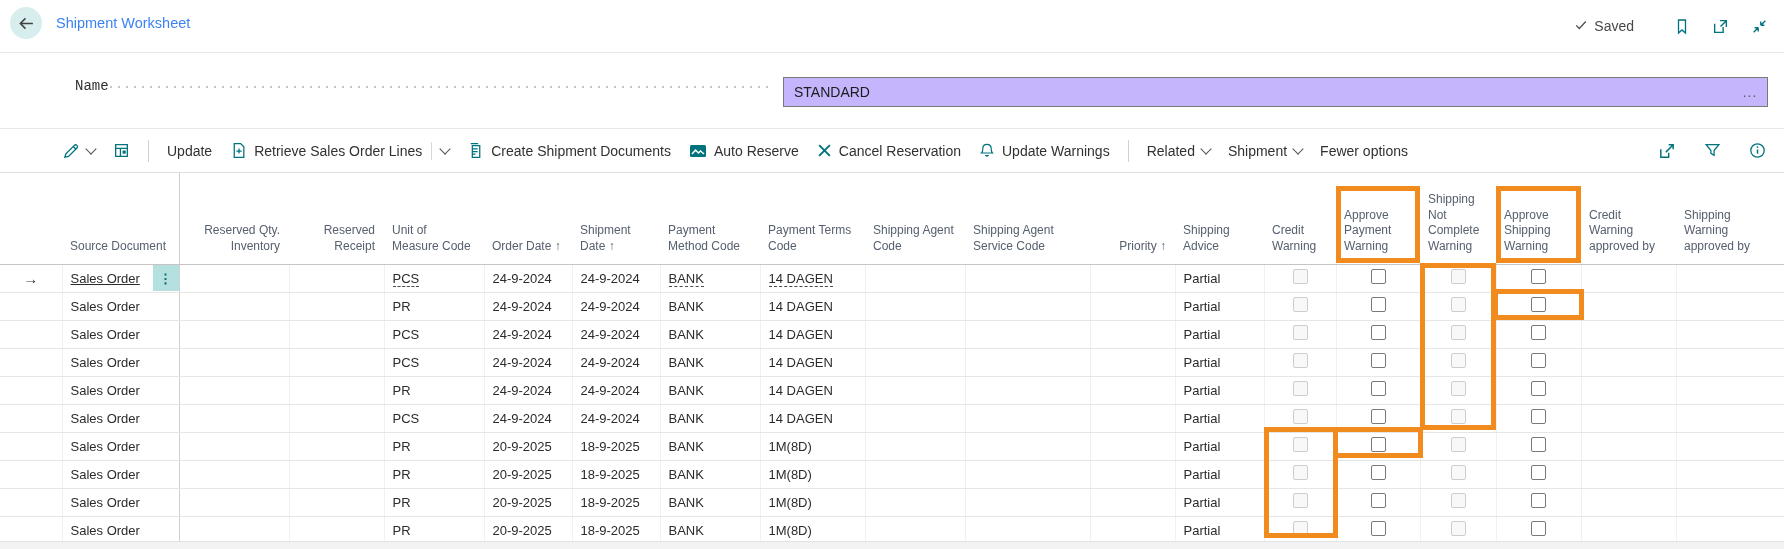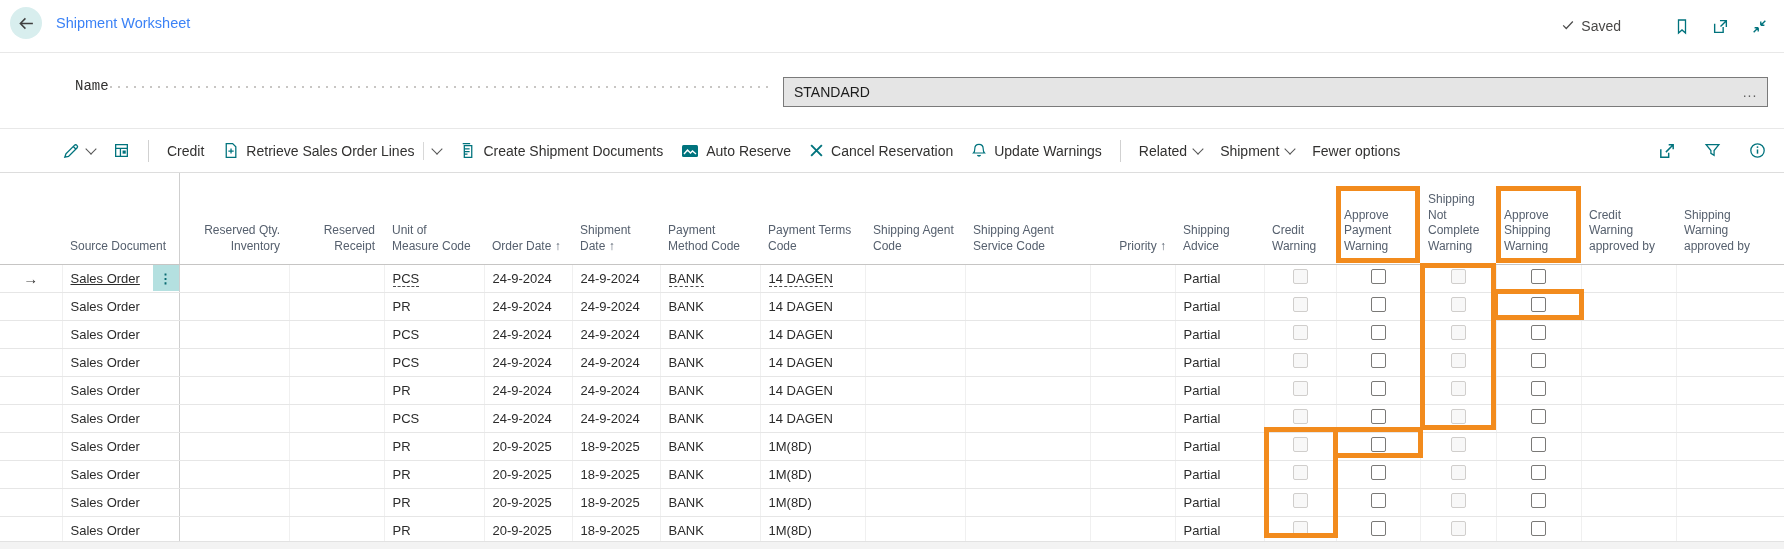--- a/index.html
+++ b/index.html
@@ -5,29 +5,29 @@
   html,body{margin:0;padding:0;background:#fff;}
   .screen{position:relative;width:1784px;height:549px;background:#fff;overflow:hidden;
           font-family:"Liberation Sans",sans-serif;color:#323130;}
 
   
   .topbar{position:absolute;top:0;left:0;width:100%;height:52px;border-bottom:1px solid #e8e8e8;}
   .back-btn{position:absolute;left:10px;top:7px;width:32px;height:32px;border-radius:50%;
             background:#d8eeee;display:flex;align-items:center;justify-content:center;cursor:pointer;}
   .page-title{position:absolute;left:56px;top:15px;font-size:14.5px;color:#3b82f6;}
   .topbar-right{position:absolute;right:16px;top:0;height:52px;display:flex;align-items:center;gap:22px;}
-  .saved{display:flex;align-items:flex-start;gap:6px;font-size:14px;color:#494847;margin-right:31px;}
+  .saved{display:flex;align-items:flex-start;gap:6px;font-size:14px;color:#494847;margin-right:18px;}
 
   
   .name-row{position:absolute;top:52px;left:0;width:100%;height:75px;}
   .name-label{position:absolute;left:75px;top:26px;font-size:14px;color:#323130;font-family:Liberation Mono, monospace;}
   .name-leader{position:absolute;left:110px;top:34px;width:662px;height:2px;
                background-image:repeating-linear-gradient(to right,#c8c6c4 0 2px,transparent 2px 8px);}
   .name-input-wrap{position:absolute;left:783px;top:25px;width:985px;height:30px;border:1px solid #7a7a7a;
-                   background:#e5e5e5;display:flex;align-items:center;box-sizing:border-box;}
+                   background:#c4b5fd;display:flex;align-items:center;box-sizing:border-box;}
   .name-input{flex:1;border:none;outline:none;font-family:"Liberation Sans",sans-serif;
               font-size:14px;color:#1c1c1c;padding:0 0 0 10px;background:transparent;}
   .assist-edit{width:34px;text-align:center;color:#5f5f5f;font-size:14px;letter-spacing:1px;cursor:pointer;}
 
   
   .toolbar{position:absolute;top:128px;left:0;width:100%;height:45px;border-top:1px solid #e8e8e8;
            border-bottom:1px solid #dddddd;display:flex;align-items:center;padding-left:62px;box-sizing:border-box;gap:18px;}
   .tb-item{display:flex;align-items:center;gap:7px;font-size:14px;color:#323130;cursor:pointer;white-space:nowrap;}
   .tb-divider{width:1px;height:22px;background:#d1d1d1;}
   .tb-split{width:1px;height:18px;background:#d8d8d8;margin:0 2px;}
@@ -129,21 +129,21 @@
     <span class="tb-item">
       <span class="icon">
         <svg width="17" height="17" viewBox="0 0 16 16">
             <path d="M2.5 2.5h11v11h-11zM2.5 6h11M7 6v7.5" stroke="#00737d" stroke-width="1.2" fill="none"></path>
             <rect x="9" y="8" width="3" height="3" fill="#00737d"></rect>
           </svg>
       </span>
     </span>
     <span class="tb-divider"></span>
     <span class="tb-item">
-      <span>Credit</span>
+      <span>Update</span>
     </span>
     <span class="tb-item">
       <span class="icon">
         <svg width="17" height="17" viewBox="0 0 16 16">
             <path d="M4 1.5h6l3 3v10H4z" stroke="#00737d" stroke-width="1.2" fill="none"></path>
             <path d="M6 8.5h5M8.5 6.2v4.6" stroke="#00737d" stroke-width="1.2" fill="none"></path>
           </svg>
       </span>
       <span>Retrieve Sales Order Lines</span>
       <span class="tb-split"></span>

